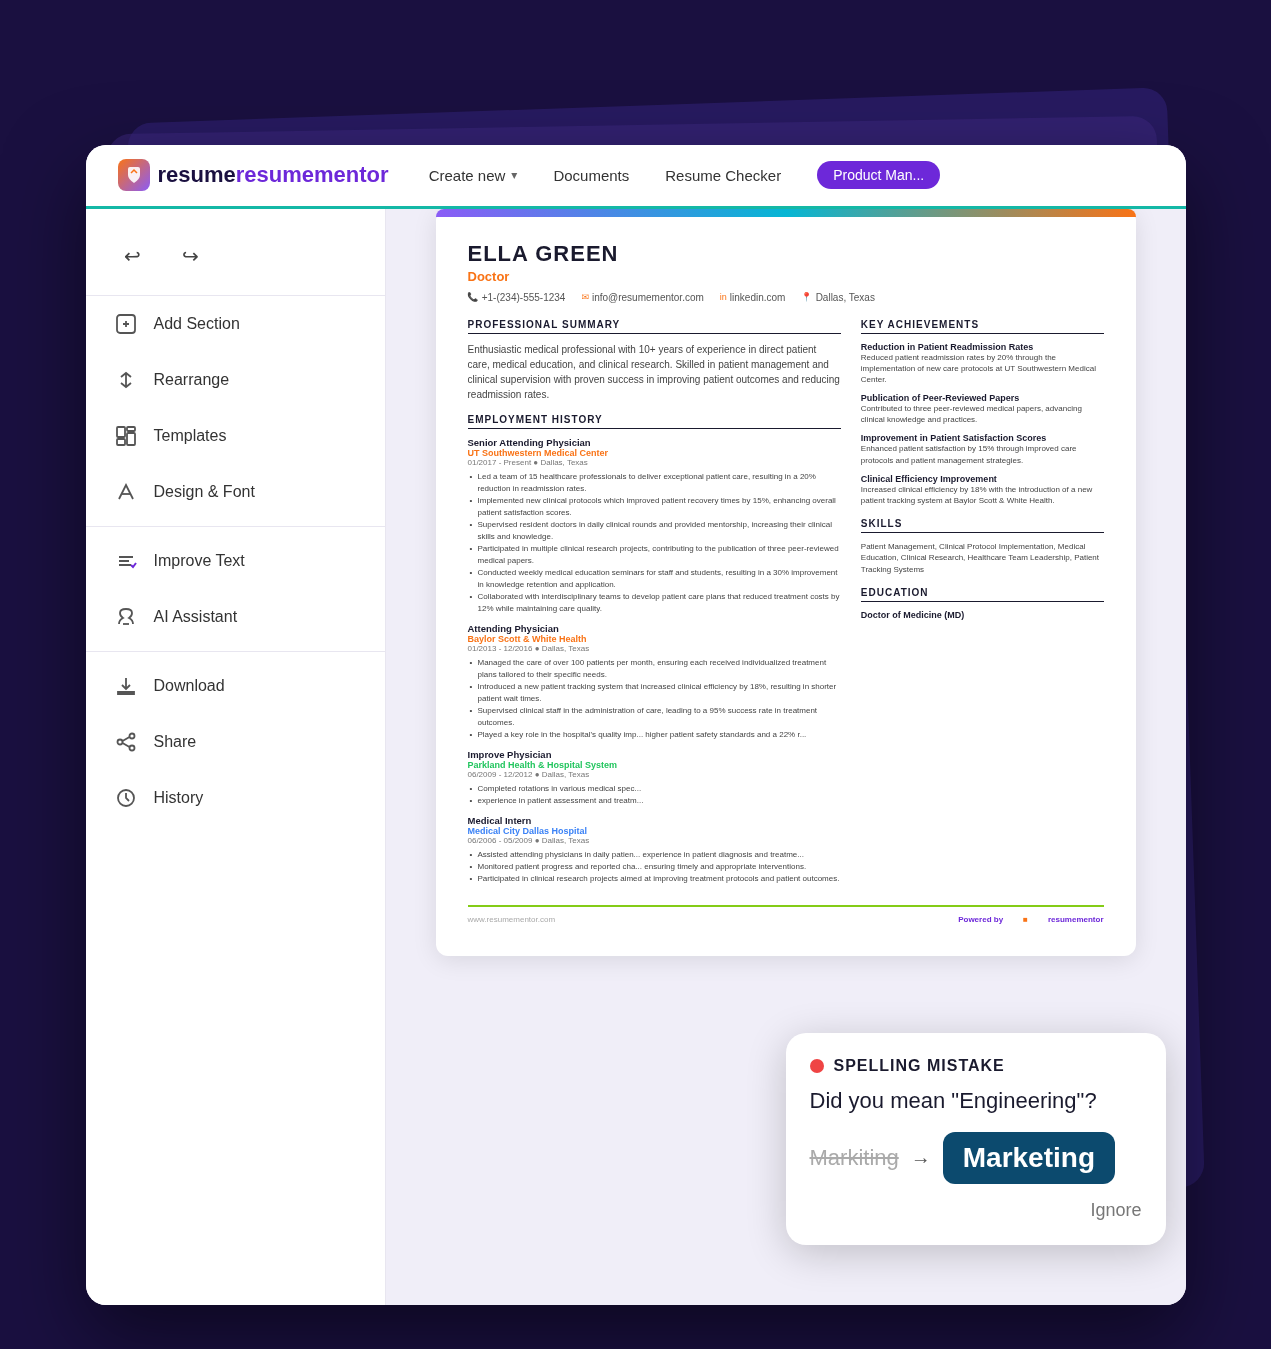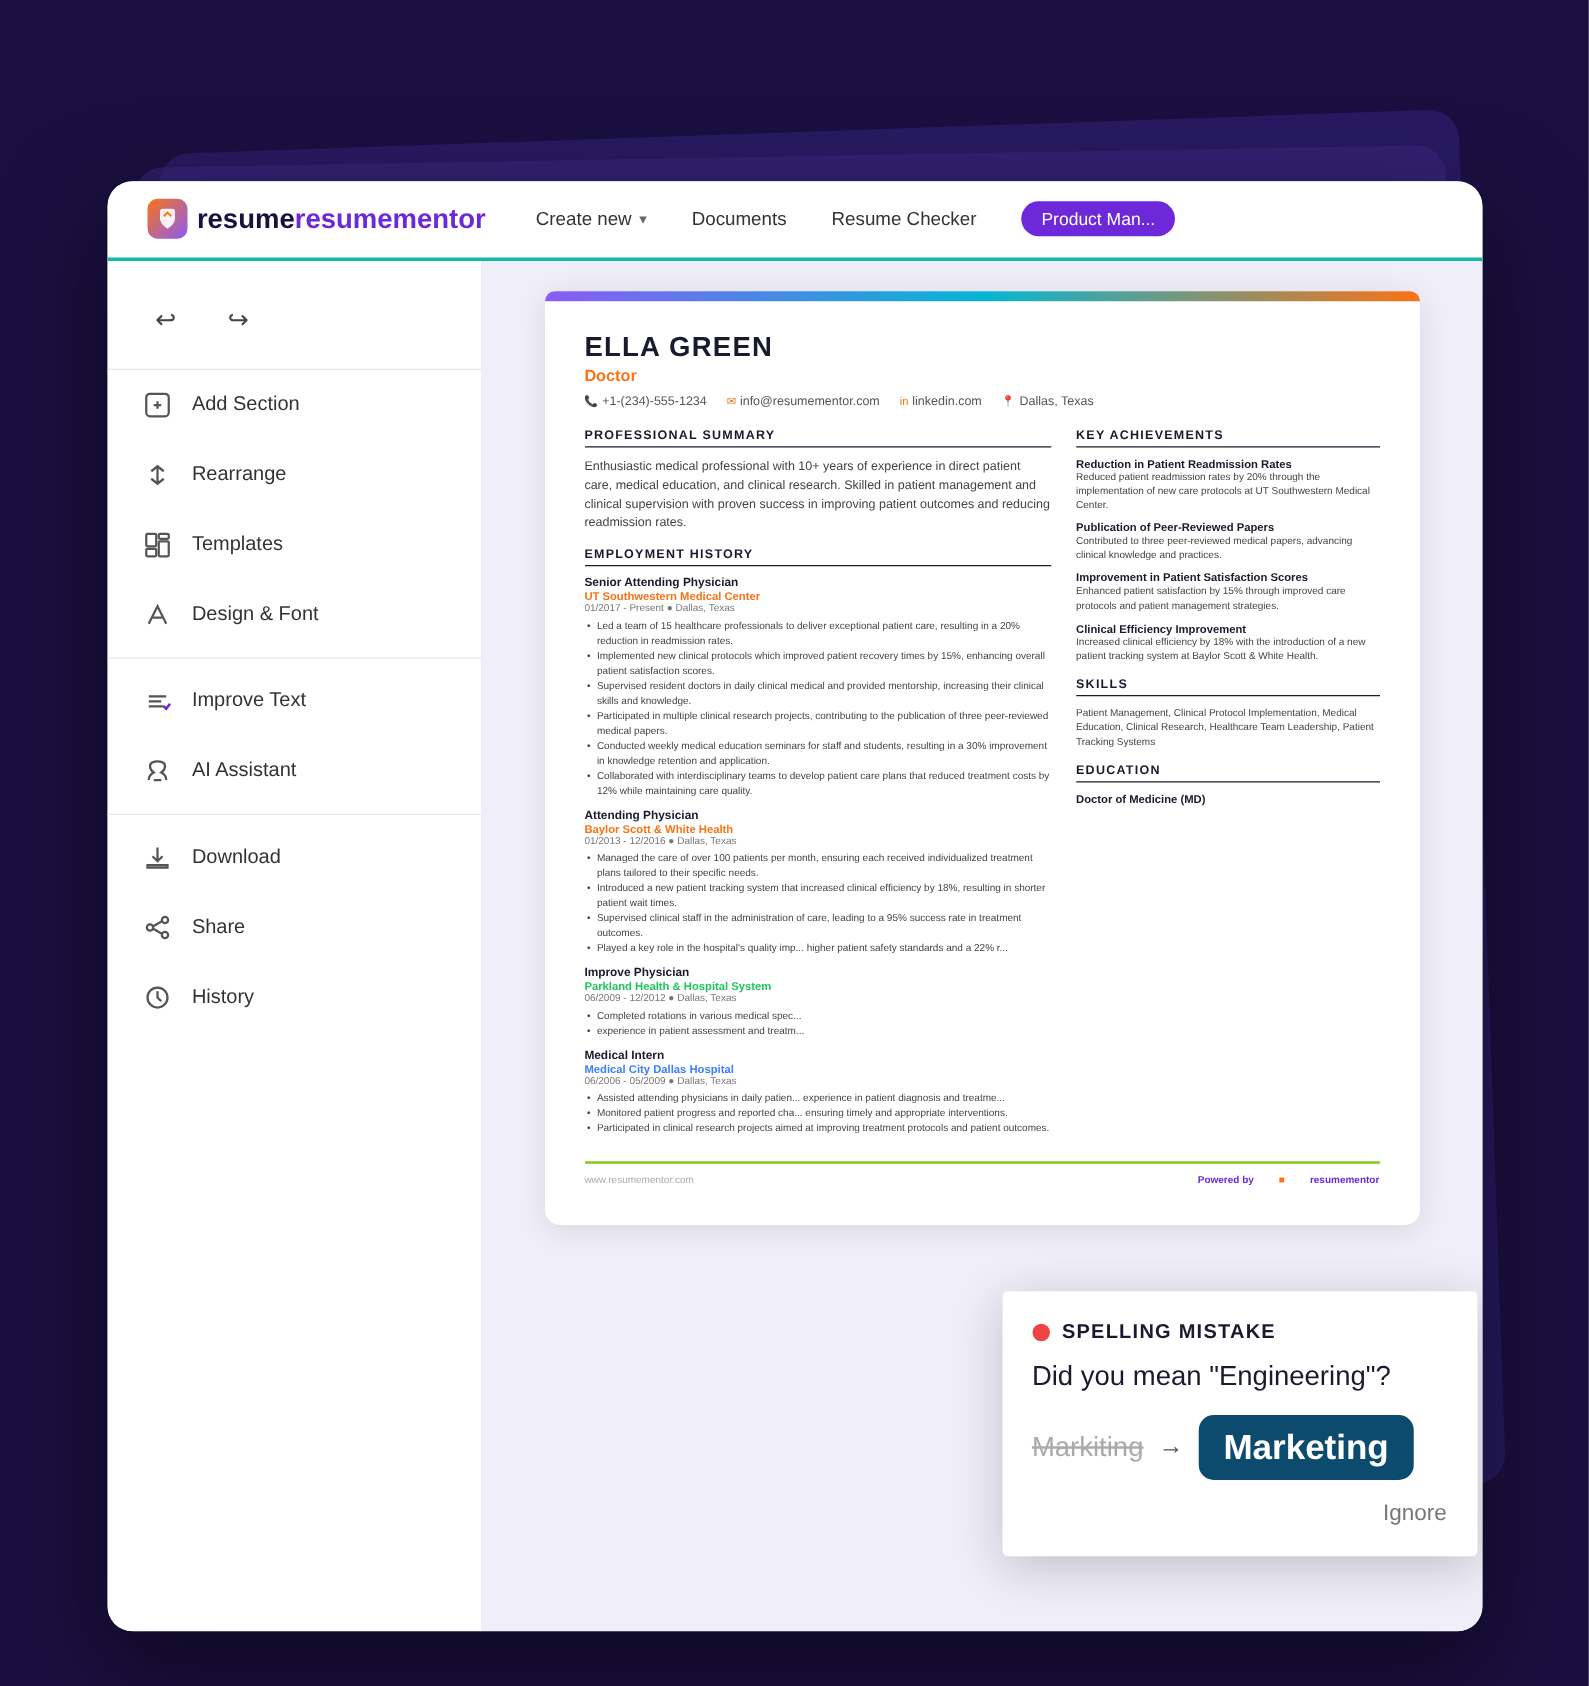--- a/index.html
+++ b/index.html
@@ -175,21 +175,20 @@
 
     .sidebar-divider {
       height: 1px;
       background: #e8e6f0;
       margin: 6px 0;
     }
 
     
     .resume-area {
       flex: 1;
-      padding: 24px;
       overflow: auto;
       background: #f0eef8;
       position: relative;
     }
 
     .resume-card {
       background: white;
       border-radius: 12px;
       box-shadow: 0 4px 24px rgba(0,0,0,0.1);
       padding: 32px;
@@ -294,24 +293,24 @@
     .resume-achievement-text {
       font-size: 8px;
       color: #444;
       line-height: 1.4;
     }
 
     
     .spelling-popup {
       position: absolute;
       bottom: 60px;
-      right: 4px;
+      right: 20px;
       width: 380px;
       background: white;
-      border-radius: 4px;
+      border-radius: 20px;
       box-shadow: 0 8px 40px rgba(0,0,0,0.2);
       padding: 24px;
       z-index: 100;
       margin-left: 46px;
     }
     .spelling-header {
       display: flex;
       align-items: center;
       gap: 10px;
       margin-bottom: 12px;
@@ -564,21 +563,21 @@
               <div class="resume-text">Enthusiastic medical professional with 10+ years of experience in direct patient care, medical education, and clinical research. Skilled in patient management and clinical supervision with proven success in improving patient outcomes and reducing readmission rates.</div>
 
               <div class="resume-section-title" style="margin-top:12px">EMPLOYMENT HISTORY</div>
 
               <div>
                 <div class="resume-job-title">Senior Attending Physician</div>
                 <div class="resume-company">UT Southwestern Medical Center</div>
                 <div class="resume-date">01/2017 - Present  ● Dallas, Texas</div>
                 <div class="resume-bullet">Led a team of 15 healthcare professionals to deliver exceptional patient care, resulting in a 20% reduction in readmission rates.</div>
                 <div class="resume-bullet">Implemented new clinical protocols which improved patient recovery times by 15%, enhancing overall patient satisfaction scores.</div>
-                <div class="resume-bullet">Supervised resident doctors in daily clinical medical and provided mentorship, increasing their clinical skills and knowledge.</div>
+                <div class="resume-bullet">Supervised resident doctors in daily clinical rounds and provided mentorship, increasing their clinical skills and knowledge.</div>
                 <div class="resume-bullet">Participated in multiple clinical research projects, contributing to the publication of three peer-reviewed medical papers.</div>
                 <div class="resume-bullet">Conducted weekly medical education seminars for staff and students, resulting in a 30% improvement in knowledge retention and application.</div>
                 <div class="resume-bullet">Collaborated with interdisciplinary teams to develop patient care plans that reduced treatment costs by 12% while maintaining care quality.</div>
               </div>
 
               <div>
                 <div class="resume-job-title">Attending Physician</div>
                 <div class="resume-company">Baylor Scott &amp; White Health</div>
                 <div class="resume-date">01/2013 - 12/2016  ● Dallas, Texas</div>
                 <div class="resume-bullet">Managed the care of over 100 patients per month, ensuring each received individualized treatment plans tailored to their specific needs.</div>

